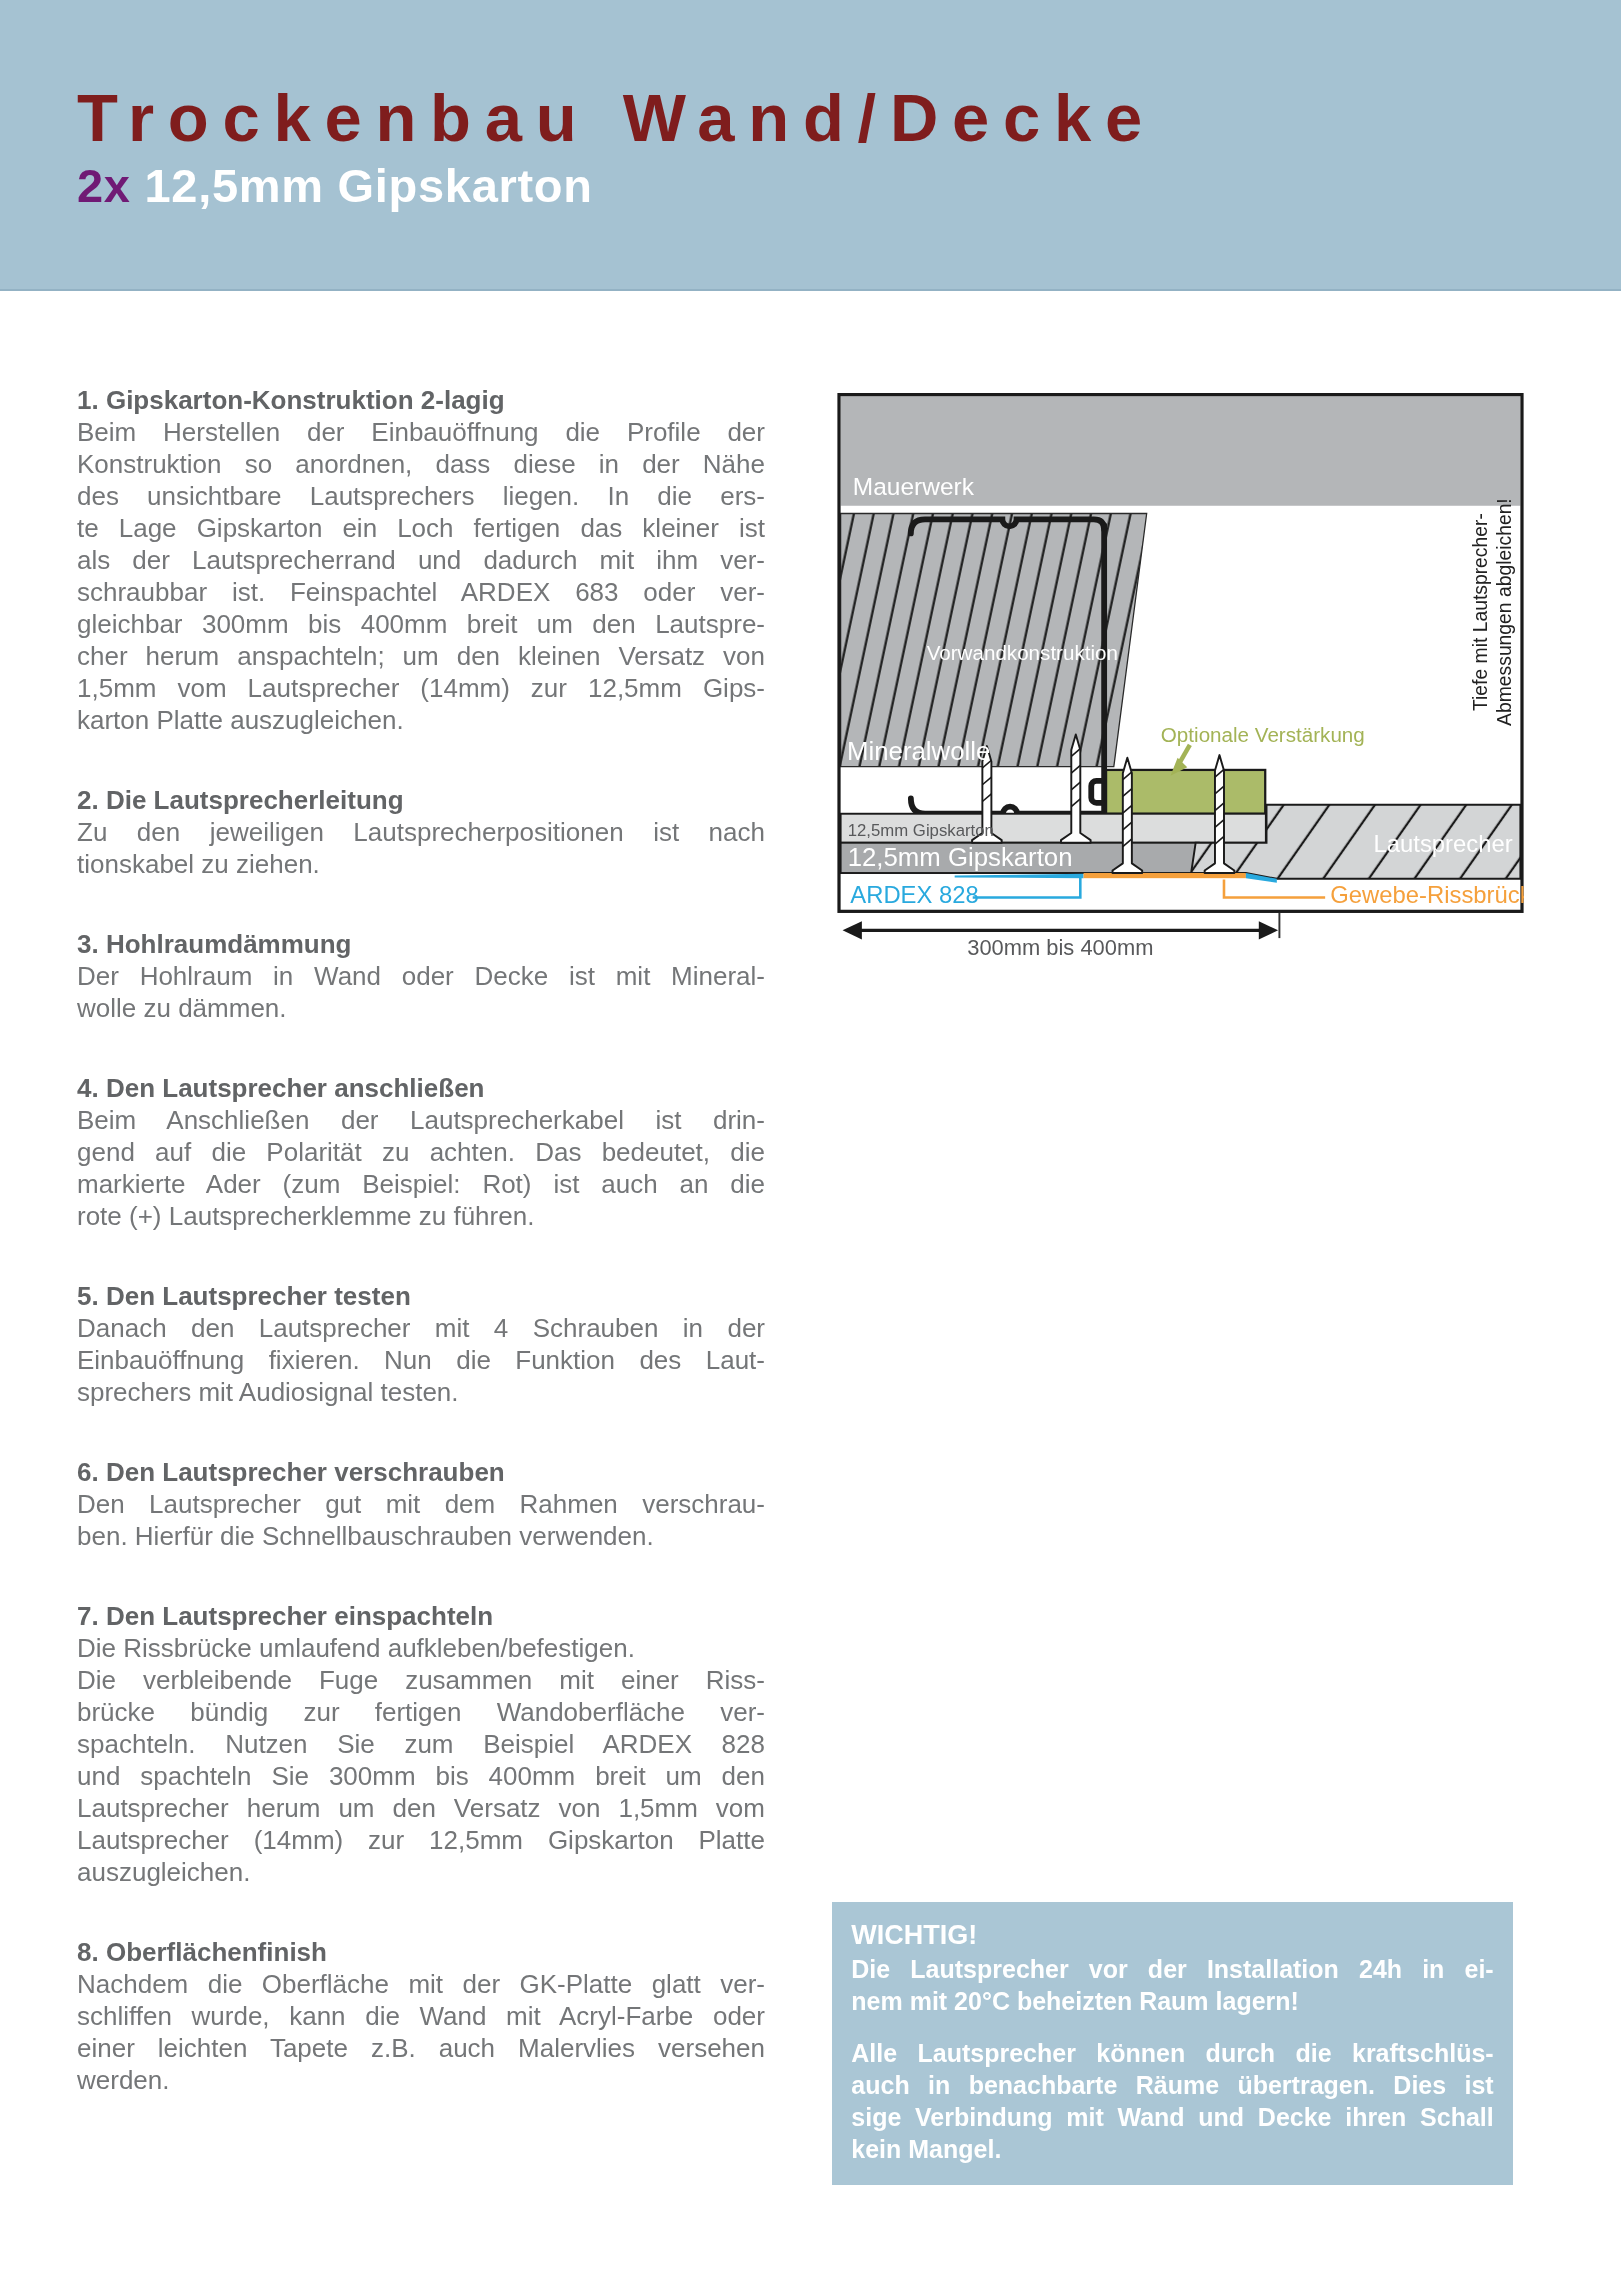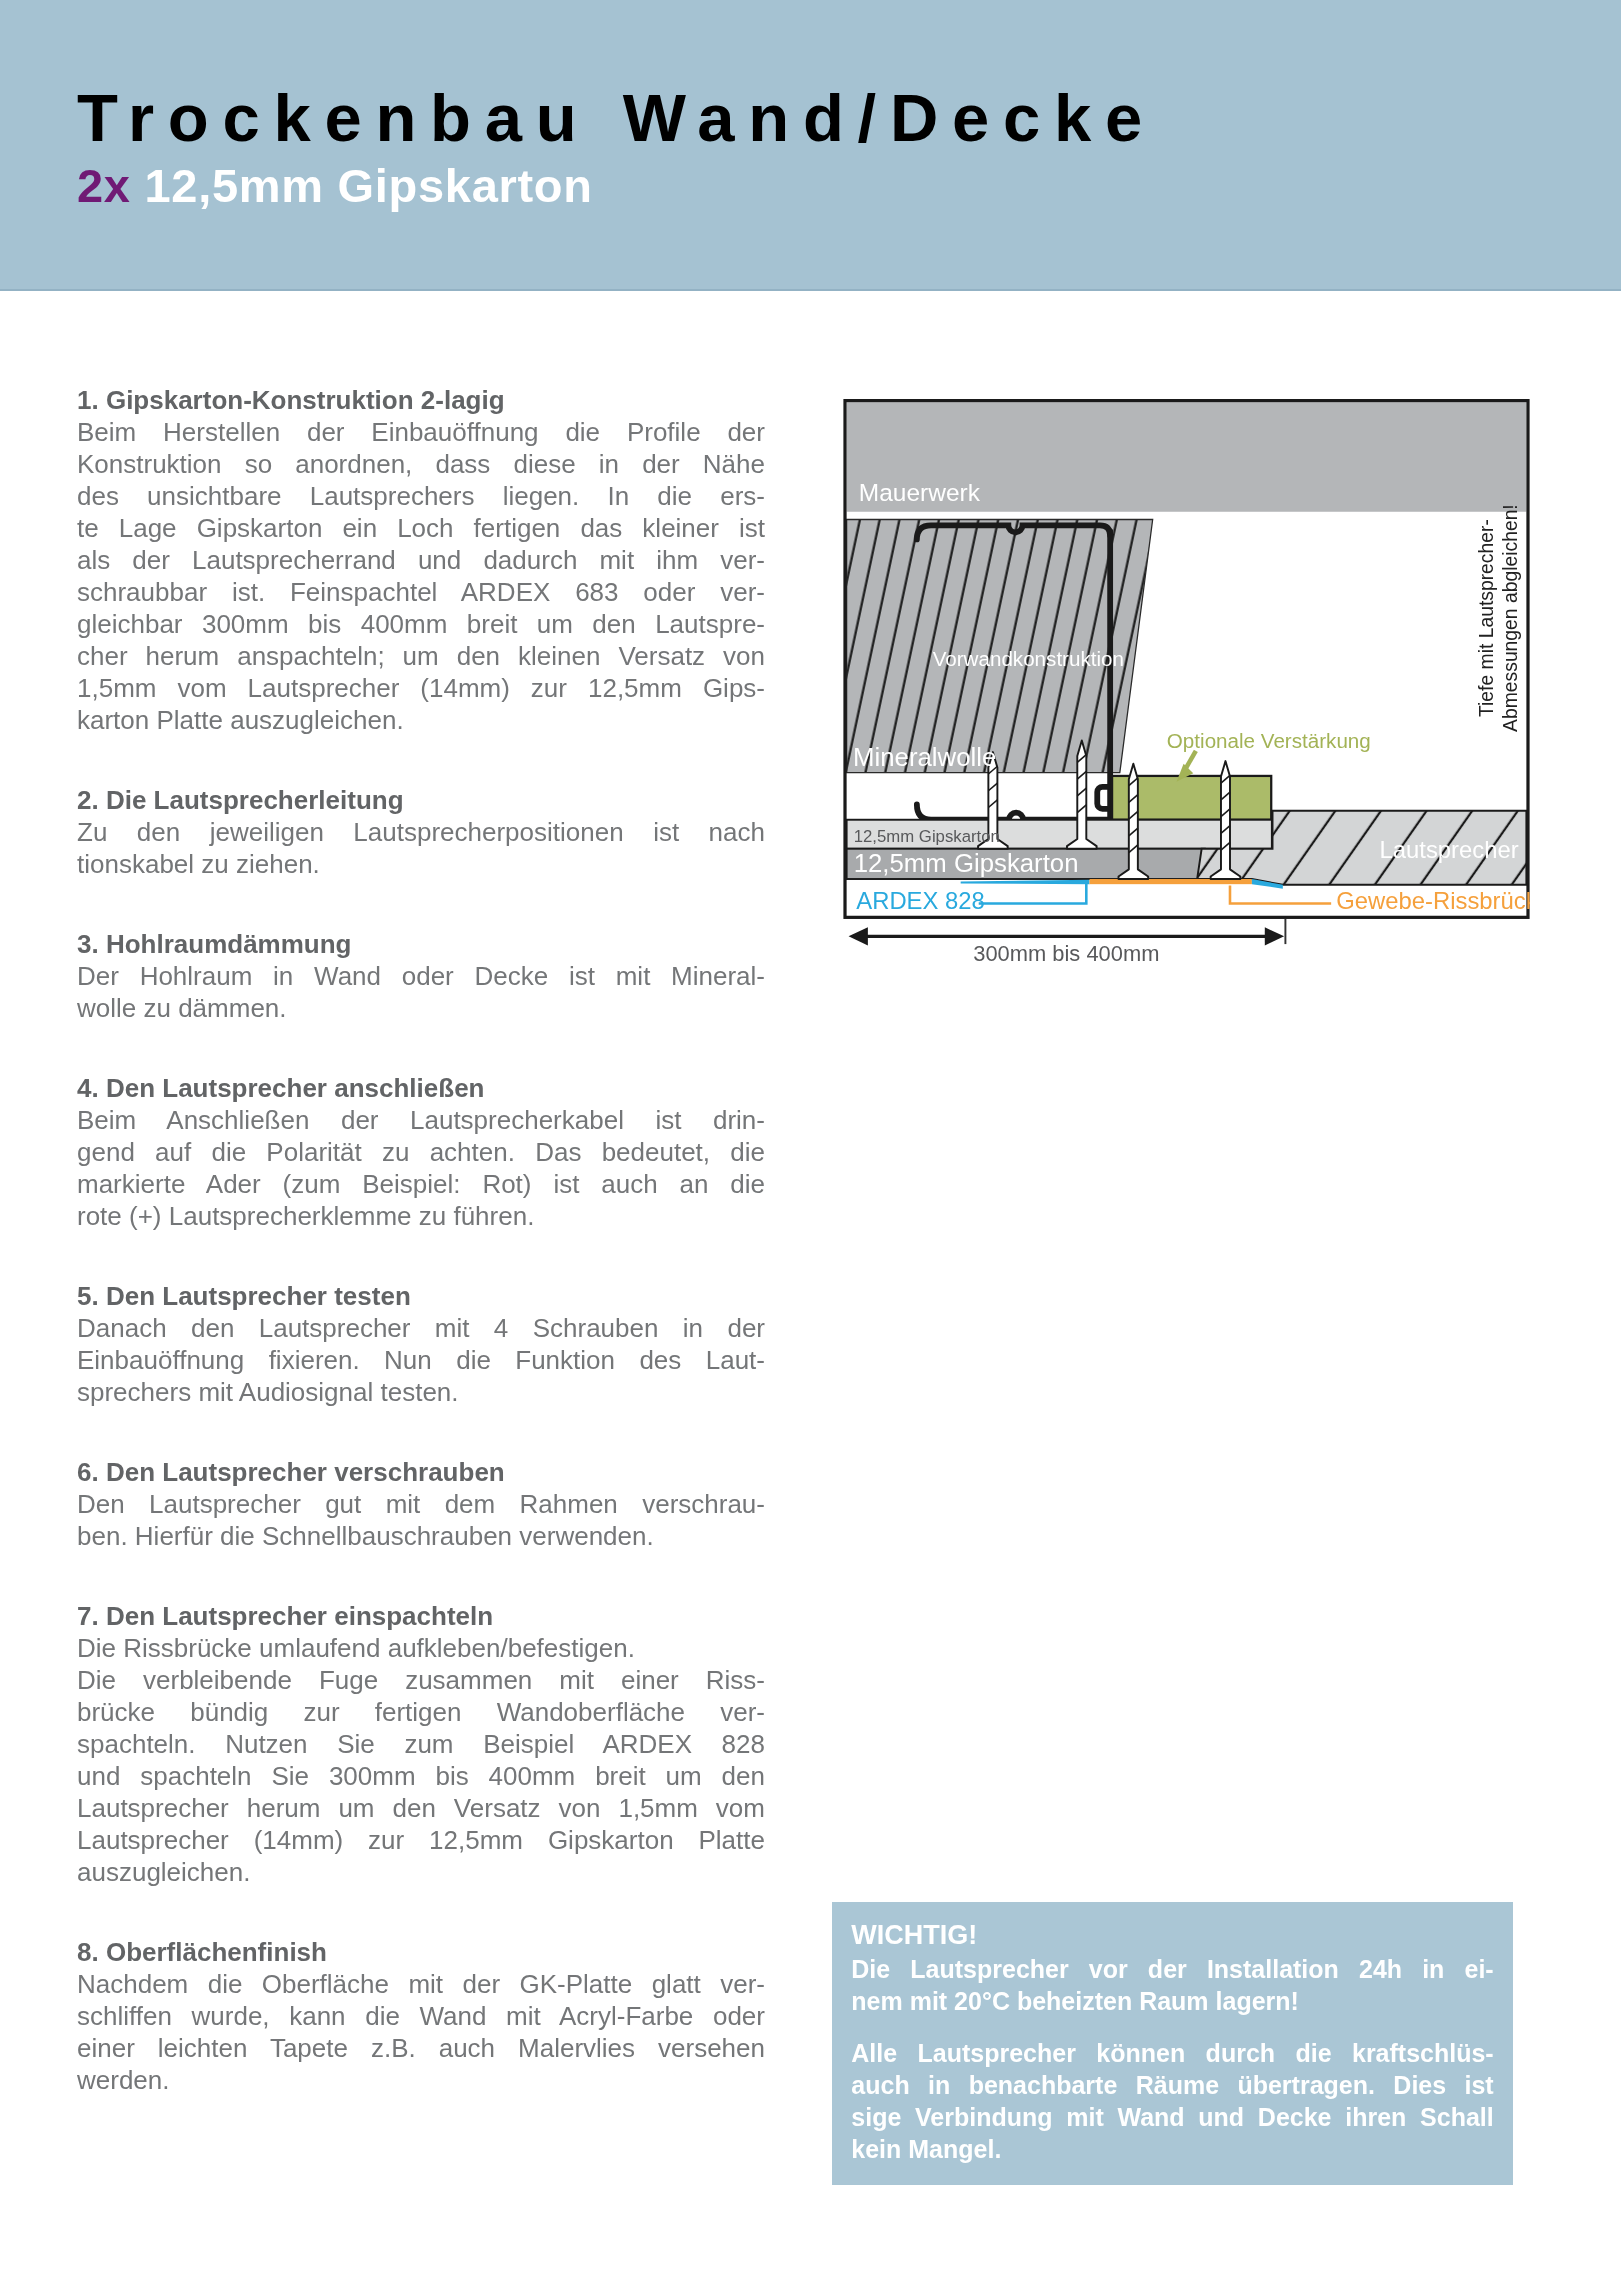--- a/index.html
+++ b/index.html
@@ -7,42 +7,42 @@
     position:relative;width:1622px;height:2284px;background:#ffffff;
     font-family:"Liberation Sans","DejaVu Sans",sans-serif;overflow:hidden;
   }
   
   .header{
     position:absolute;left:0;top:0;width:1622px;height:291px;
     background:#a5c2d2;border-bottom:2.6px solid #93b2c4;box-sizing:border-box;
     padding:83px 0 0 77px;
   }
   .header h1{
-    margin:0;font-size:67px;font-weight:bold;color:#000000;
+    margin:0;font-size:67px;font-weight:bold;color:#7f1d1d;
     letter-spacing:0.205em;line-height:1.05;
   }
   .header .subtitle{
     margin-top:6.4px;font-size:47px;font-weight:bold;color:#ffffff;
     letter-spacing:0.015em;line-height:1.1;
   }
   .header .subtitle .prefix{color:#701a75;}
   
   .instructions{
     position:absolute;left:77px;top:384px;width:688px;color:#747678;
   }
   .section{margin:0 0 48px 0;}
   .section h2{
     margin:0;font-size:26px;line-height:32px;font-weight:bold;color:#626466;
   }
   .para{margin:0;}
   .line{font-size:26px;line-height:32px;text-align:justify;}
   .line.jl{text-align:justify;text-align-last:justify;}
   
   .diagram{
-    position:absolute;left:837px;top:393px;width:687px;height:567px;margin:6px;
+    position:absolute;left:837px;top:393px;width:687px;height:567px;margin:0;
   }
   .diagram svg{display:block;width:687px;height:567px;}
   .dlabel{font-family:"Liberation Sans","DejaVu Sans",sans-serif;}
   
   .important{
     position:absolute;left:832px;top:1902px;width:681px;box-sizing:border-box;
     background:#aac6d5;padding:15.5px 19.3px 19.3px 19.3px;color:#ffffff;
   }
   .important .ititle{font-size:27px;line-height:34px;font-weight:bold;margin:0 0 1.3px 0;}
   .important .line{font-size:25px;line-height:32px;font-weight:bold;}

